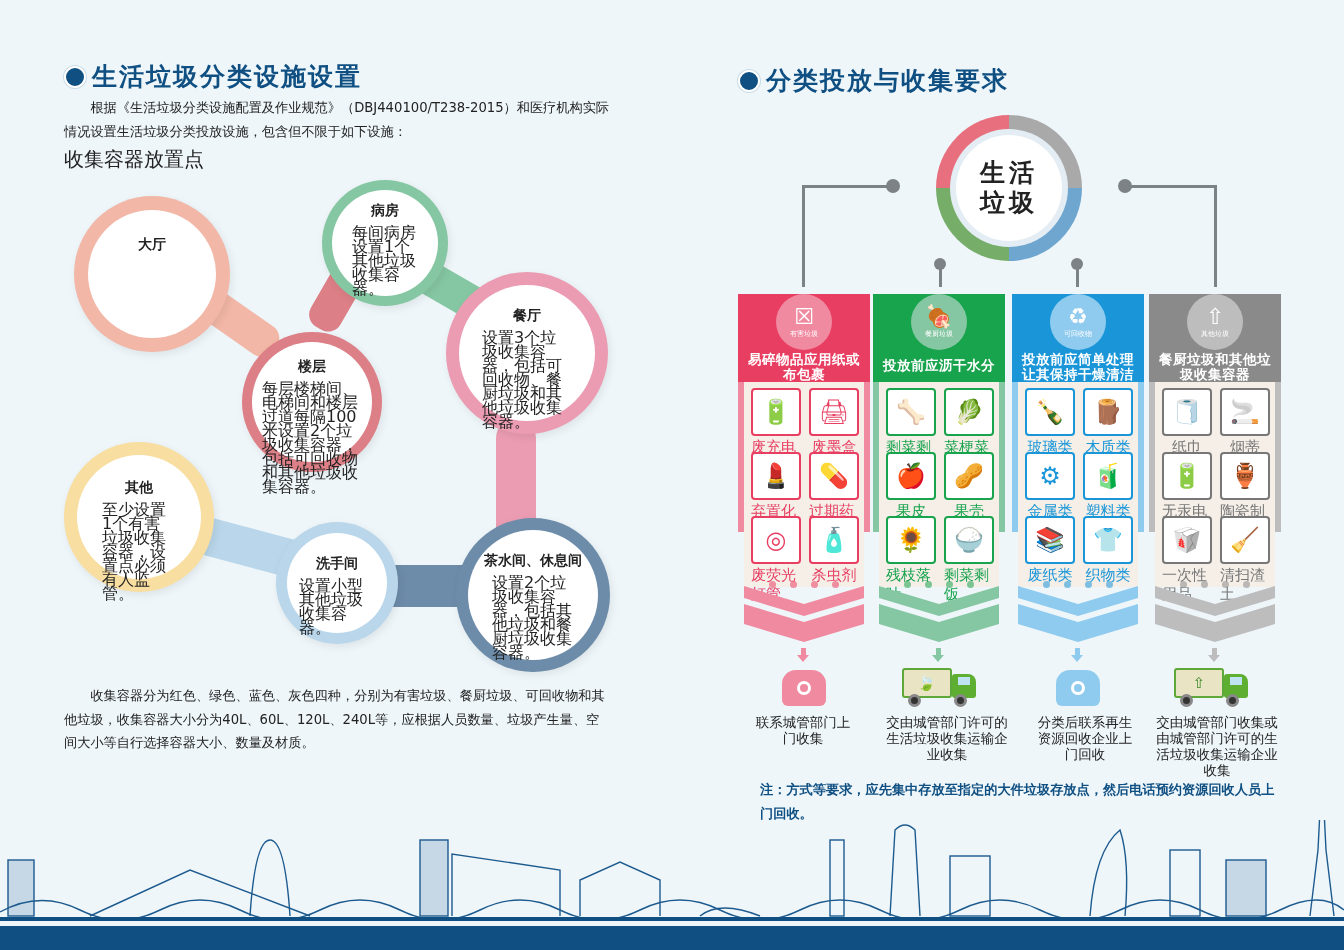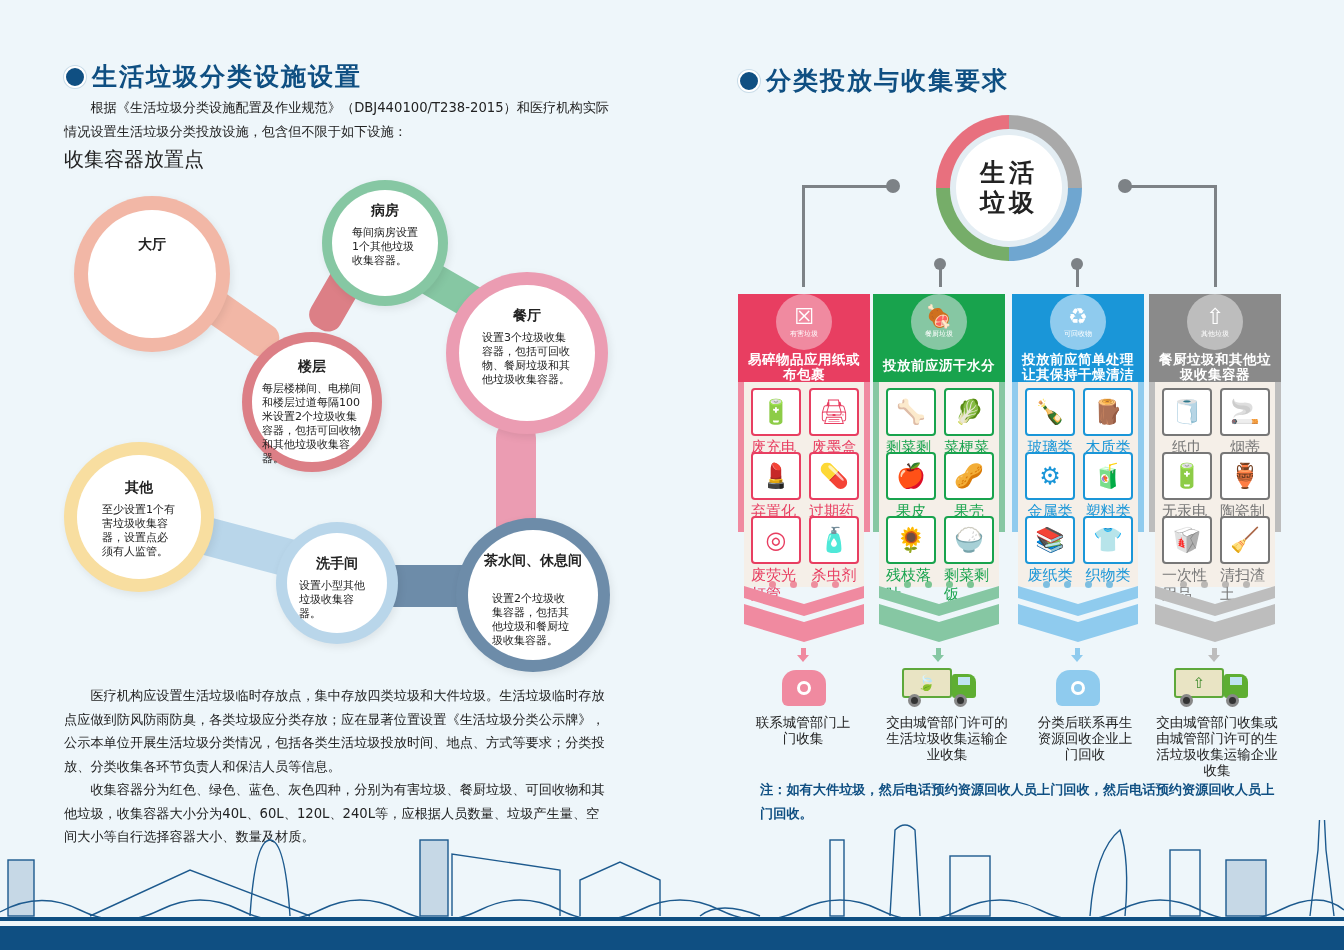--- a/index.html
+++ b/index.html
@@ -7,21 +7,21 @@
   .abs { position: absolute; }
   .sec-title { font-size: 25px; font-weight: bold; color: #0f4f82; letter-spacing: 2px; display: flex; align-items: center; }
   .sec-title .dot { width: 22px; height: 22px; border-radius: 50%; background: #0f4f82; border: 2px solid #fff; box-shadow: 0 0 0 1px #c9dce8; margin-right: 6px; }
   .para { font-size: 13.2px; line-height: 23.5px; color: #222; }
   .indent { text-indent: 2em; }
 
   
   .bubble { position: absolute; border-radius: 50%; display: flex; align-items: center; justify-content: center; box-shadow: 2px 3px 8px rgba(0,0,0,0.08); }
   .bubble .inner { background: #fff; border-radius: 50%; display: flex; flex-direction: column; align-items: center; padding-top: 0; }
   .bubble .bt { font-weight: bold; font-size: 14px; color: #222; margin-bottom: 6px; }
-  .bubble .bd { font-size: 11px; line-height: 14px; color: #222; text-align: left; }
+  .bubble .bd { font-size: 16px; line-height: 14px; color: #222; text-align: left; }
   .link { position: absolute; border-radius: 14px; }
 
   
   .ring { position: absolute; border-radius: 50%; }
   .card { position: absolute; top: 286px; width: 132px; height: 357px; }
   .card .head { height: 96px; color: #fff; text-align: center; position: relative; }
   .card .badge { width: 56px; height: 56px; border-radius: 50%; margin: 8px auto 0; display: flex; flex-direction: column; align-items: center; justify-content: center; font-size: 7px; color: #fff; }
   .card .badge .sym { font-size: 22px; line-height: 24px; }
   .card .htxt { font-size: 13.5px; line-height: 15px; font-weight: bold; margin-top: 2px; letter-spacing: 0.5px; }
   .card .body { position: absolute; top: 96px; left: 6px; right: 6px; height: 205px; background: #f5efe8; }
@@ -95,28 +95,27 @@
     <div class="bd" style="width:74px;">至少设置1个有害垃圾收集容器，设置点必须有人监管。</div>
   </div>
 </div>
 <div class="bubble" style="left:276px;top:522px;width:122px;height:122px;background:#b9d6ea;">
   <div class="inner" style="width:100px;height:100px;padding-top:22px;">
     <div class="bt">洗手间</div>
     <div class="bd" style="width:76px;">设置小型其他垃圾收集容器。</div>
   </div>
 </div>
 <div class="bubble" style="left:456px;top:518px;width:154px;height:154px;background:#6d8ca9;">
-  <div class="inner" style="width:130px;height:130px;padding-top:22px;gap:16px;">
+  <div class="inner" style="width:130px;height:130px;padding-top:22px;">
     <div class="bt">茶水间、休息间</div>
     <div class="bd" style="width:82px;">设置2个垃圾收集容器，包括其他垃圾和餐厨垃圾收集容器。</div>
   </div>
 </div>
 
 <div class="abs para" style="left:64px;top:684px;width:548px;">
-  <div class="indent">医疗机构应设置生活垃圾临时存放点，集中存放四类垃圾和大件垃圾。生活垃圾临时存放点应做到防风防雨防臭，各类垃圾应分类存放；应在显著位置设置《生活垃圾分类公示牌》，公示本单位开展生活垃圾分类情况，包括各类生活垃圾投放时间、地点、方式等要求；分类投放、分类收集各环节负责人和保洁人员等信息。</div>
   <div class="indent">收集容器分为红色、绿色、蓝色、灰色四种，分别为有害垃圾、餐厨垃圾、可回收物和其他垃圾，收集容器大小分为40L、60L、120L、240L等，应根据人员数量、垃圾产生量、空间大小等自行选择容器大小、数量及材质。</div>
 </div>
 
 <div class="abs sec-title" style="left:738px;top:64px;">
   <span class="dot"></span>
   <span>分类投放与收集要求</span>
 </div>
 
 <div class="ring" style="left:936px;top:115px;width:146px;height:146px;background:conic-gradient(#a9a9a9 0 25%, #6fa6d0 25% 50%, #76ad69 50% 75%, #e8707e 75% 100%);"></div>
 <div class="ring" style="left:950px;top:129px;width:118px;height:118px;background:#e3edf3;"></div>
@@ -364,21 +363,21 @@
     <div class="win"></div>
     <div class="wh" style="left:6px;"></div>
     <div class="wh" style="left:52px;"></div>
   </div>
 
 <div class="after-txt" style="left:755px;top:714px;width:96px;">联系城管部门上门收集</div>
 <div class="after-txt" style="left:884px;top:714px;width:126px;">交由城管部门许可的生活垃圾收集运输企业收集</div>
 <div class="after-txt" style="left:1036px;top:714px;width:98px;">分类后联系再生资源回收企业上门回收</div>
 <div class="after-txt" style="left:1156px;top:714px;width:122px;">交由城管部门收集或由城管部门许可的生活垃圾收集运输企业收集</div>
 
-<div class="abs note" style="left:760px;top:778px;width:520px;">注：如有大件垃圾，然后电话预约资源回收人员上门回收，然后电话预约资源回收人员上门回收。</div>
+<div class="abs note" style="left:760px;top:778px;width:520px;">注：方式等要求，应先集中存放至指定的大件垃圾存放点，然后电话预约资源回收人员上门回收。</div>
 
 <svg class="skyline" viewBox="0 0 1344 98" preserveAspectRatio="none">
   <g fill="none" stroke="#1d5a8e" stroke-width="1.4">
     <rect x="8" y="40" width="26" height="56" fill="#c6d8e6"></rect>
     <path d="M90 96 L190 50 L310 96"></path>
     <path d="M250 96 Q255 20 270 20 Q285 20 290 96"></path>
     <rect x="420" y="20" width="28" height="76" fill="#c6d8e6"></rect>
     <path d="M452 96 L452 34 L560 50 L560 96"></path>
     <path d="M580 96 L580 60 L620 42 L660 60 L660 96"></path>
     <path d="M700 96 Q720 80 760 96"></path>

